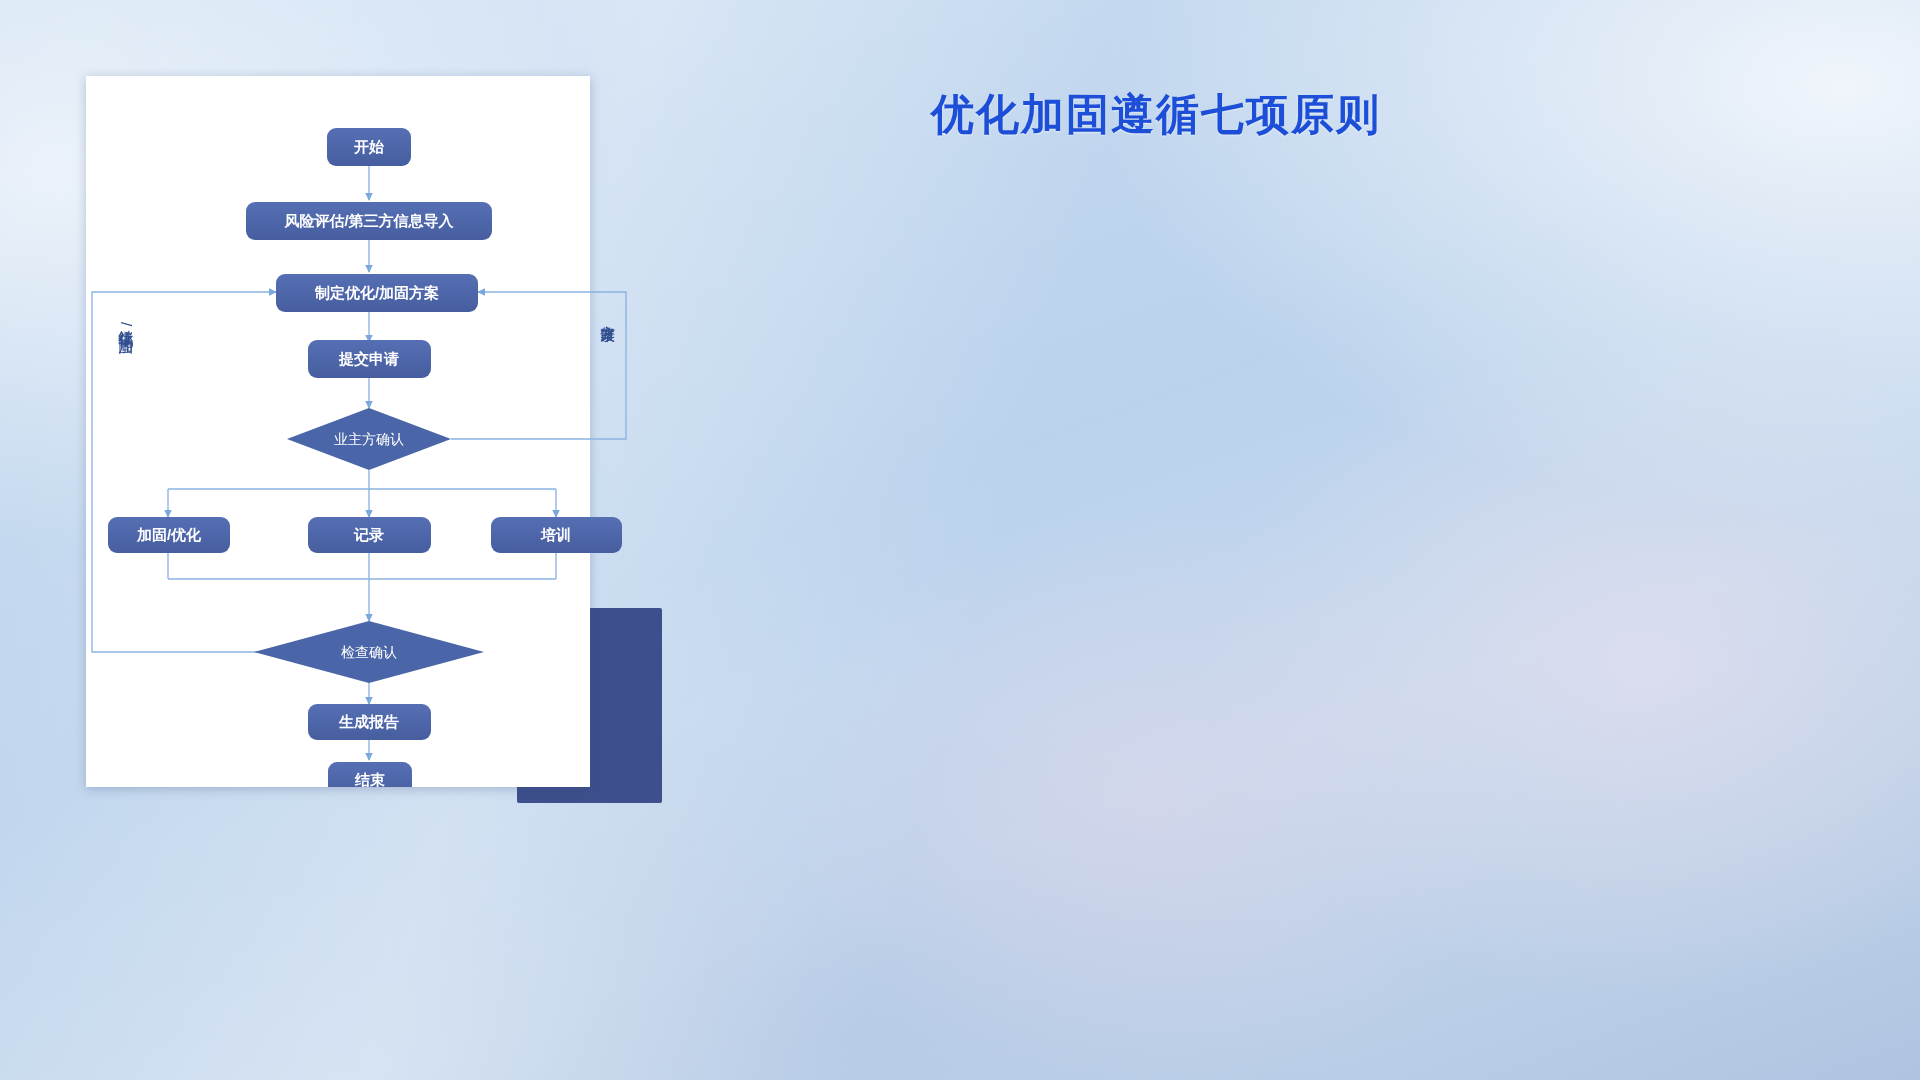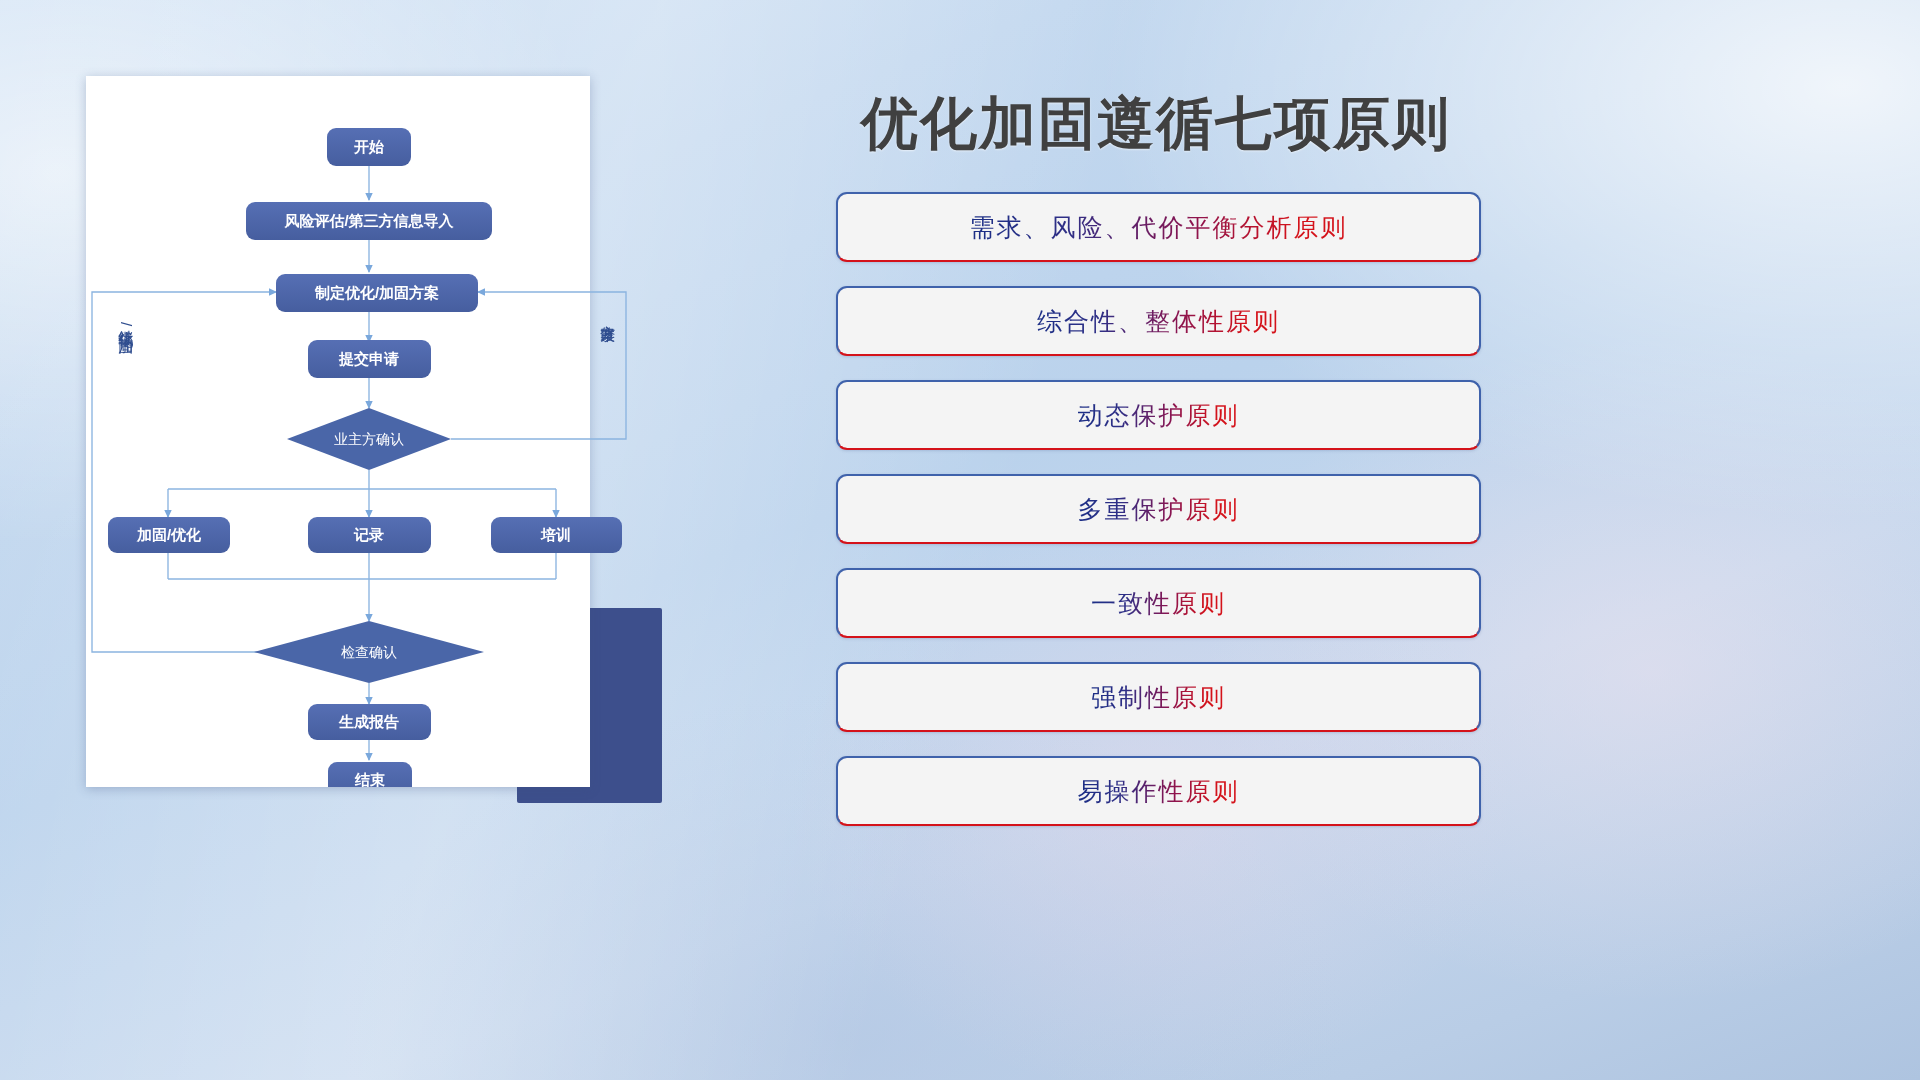--- a/index.html
+++ b/index.html
@@ -48,21 +48,21 @@
 
   
   .node-text{fill:#ffffff;font-family:"Liberation Sans","DejaVu Sans",sans-serif;
              font-size:15px;font-weight:700;text-anchor:middle;dominant-baseline:middle;}
   .node-text.small{font-size:14px;font-weight:400;}
 
   
   #right-panel{position:absolute;left:836px;top:0;width:1084px;height:1080px;}
   #panel-title{
     position:absolute;left:0;top:86px;width:640px;text-align:center;
-    font-size:57px;font-weight:700;color:#404040;letter-spacing:2px;
+    font-size:43px;font-weight:700;color:#1d4ed8;letter-spacing:2px;
     text-shadow:0 1px 2px rgba(255,255,255,.55);
   }
   #cards{position:absolute;left:0;top:192px;width:645px;}
   .card{
     position:relative;
     height:66px;margin-bottom:24px;
     background:#f4f4f4;
     border-radius:11px;
     border-top:2px solid #3f62ab;
     border-bottom:2px solid #d4121a;
@@ -176,44 +176,13 @@
   </svg>
 </div>
 
 <div class="vlabel" id="vlabel-left">继续优化/加固</div>
 <div class="vlabel" id="vlabel-right">方案修改</div>
 
 <div id="right-panel">
 
   <div id="panel-title">优化加固遵循七项原则</div>
 
-  <div id="cards">
-
-    <div class="card">
-      <span class="card-label">需求、风险、代价平衡分析原则</span>
-    </div>
-
-    <div class="card">
-      <span class="card-label">综合性、整体性原则</span>
-    </div>
-
-    <div class="card">
-      <span class="card-label">动态保护原则</span>
-    </div>
-
-    <div class="card">
-      <span class="card-label">多重保护原则</span>
-    </div>
-
-    <div class="card">
-      <span class="card-label">一致性原则</span>
-    </div>
-
-    <div class="card">
-      <span class="card-label">强制性原则</span>
-    </div>
-
-    <div class="card">
-      <span class="card-label">易操作性原则</span>
-    </div>
-
-  </div>
 </div>
 
 </body></html>

